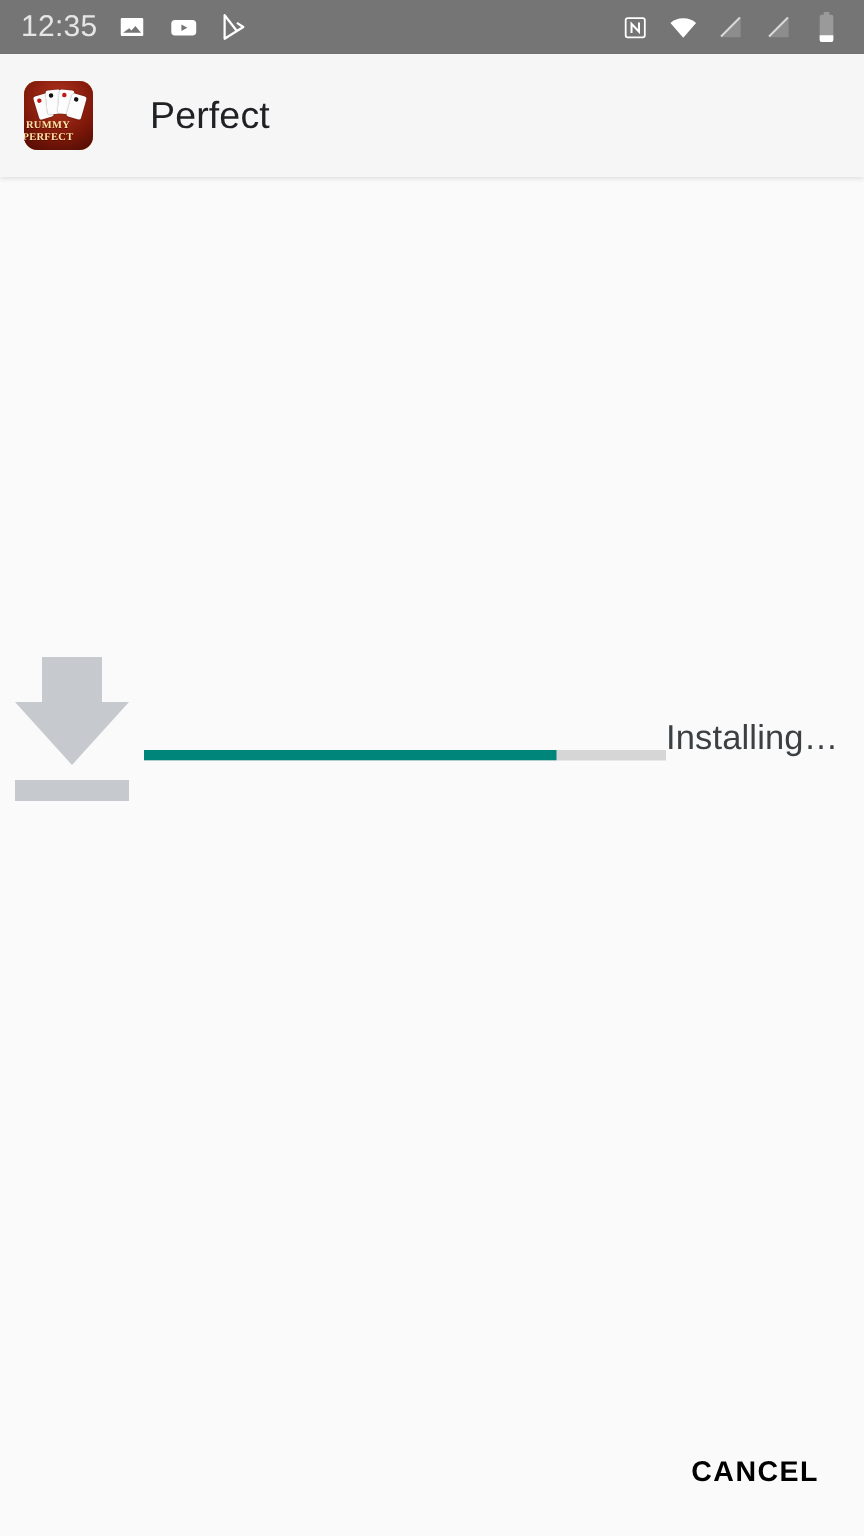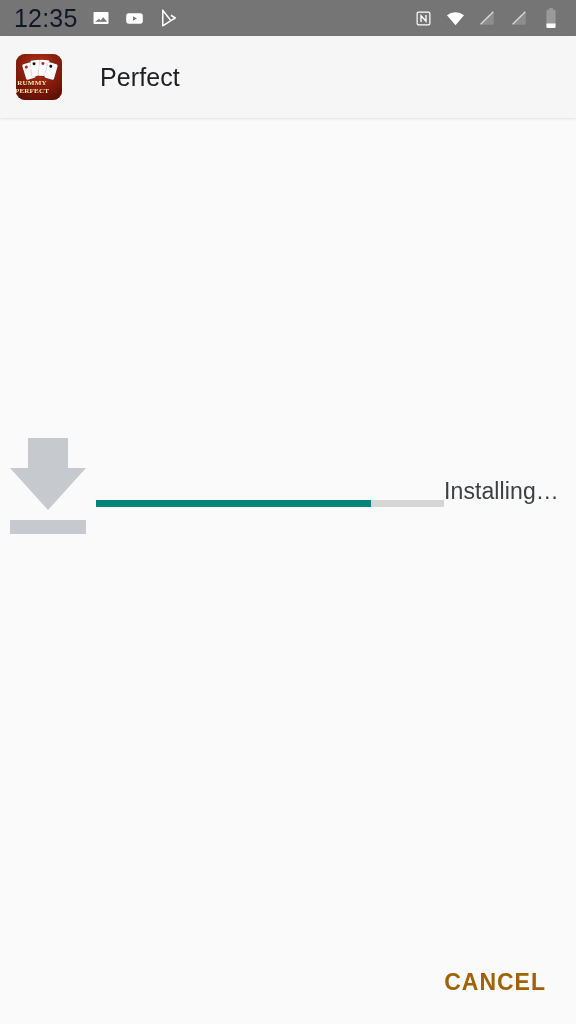--- a/index.html
+++ b/index.html
@@ -34,22 +34,22 @@
     flex: 0 0 auto;
     padding: 0 10px 0 14px;
     box-sizing: border-box;
   }
   #status-left {
     display: flex;
     align-items: center;
     gap: 12px;
   }
   #status-clock {
-    color: #0f172a;
-    font-size: 25px;
+    color: #e5e5e5;
+    font-size: 20px;
     letter-spacing: 0.2px;
     line-height: 1;
     font-family: "Liberation Sans", sans-serif;
   }
   .notif-icon {
     display: inline-flex;
     align-items: center;
     justify-content: center;
     width: 22px;
     height: 22px;
@@ -239,22 +239,22 @@
     display: flex;
     align-items: center;
     justify-content: flex-end;
     padding-right: 26px;
     box-sizing: border-box;
   }
   #cancel-button {
     background: transparent;
     border: 0;
     padding: 10px 4px;
-    color: #a16207;
-    font-size: 23px;
+    color: #000000;
+    font-size: 19px;
     font-weight: bold;
     letter-spacing: 1.0px;
     font-family: "Liberation Sans", sans-serif;
     cursor: pointer;
   }
 </style>
 </head>
 <body>
 
 <div id="screen">

